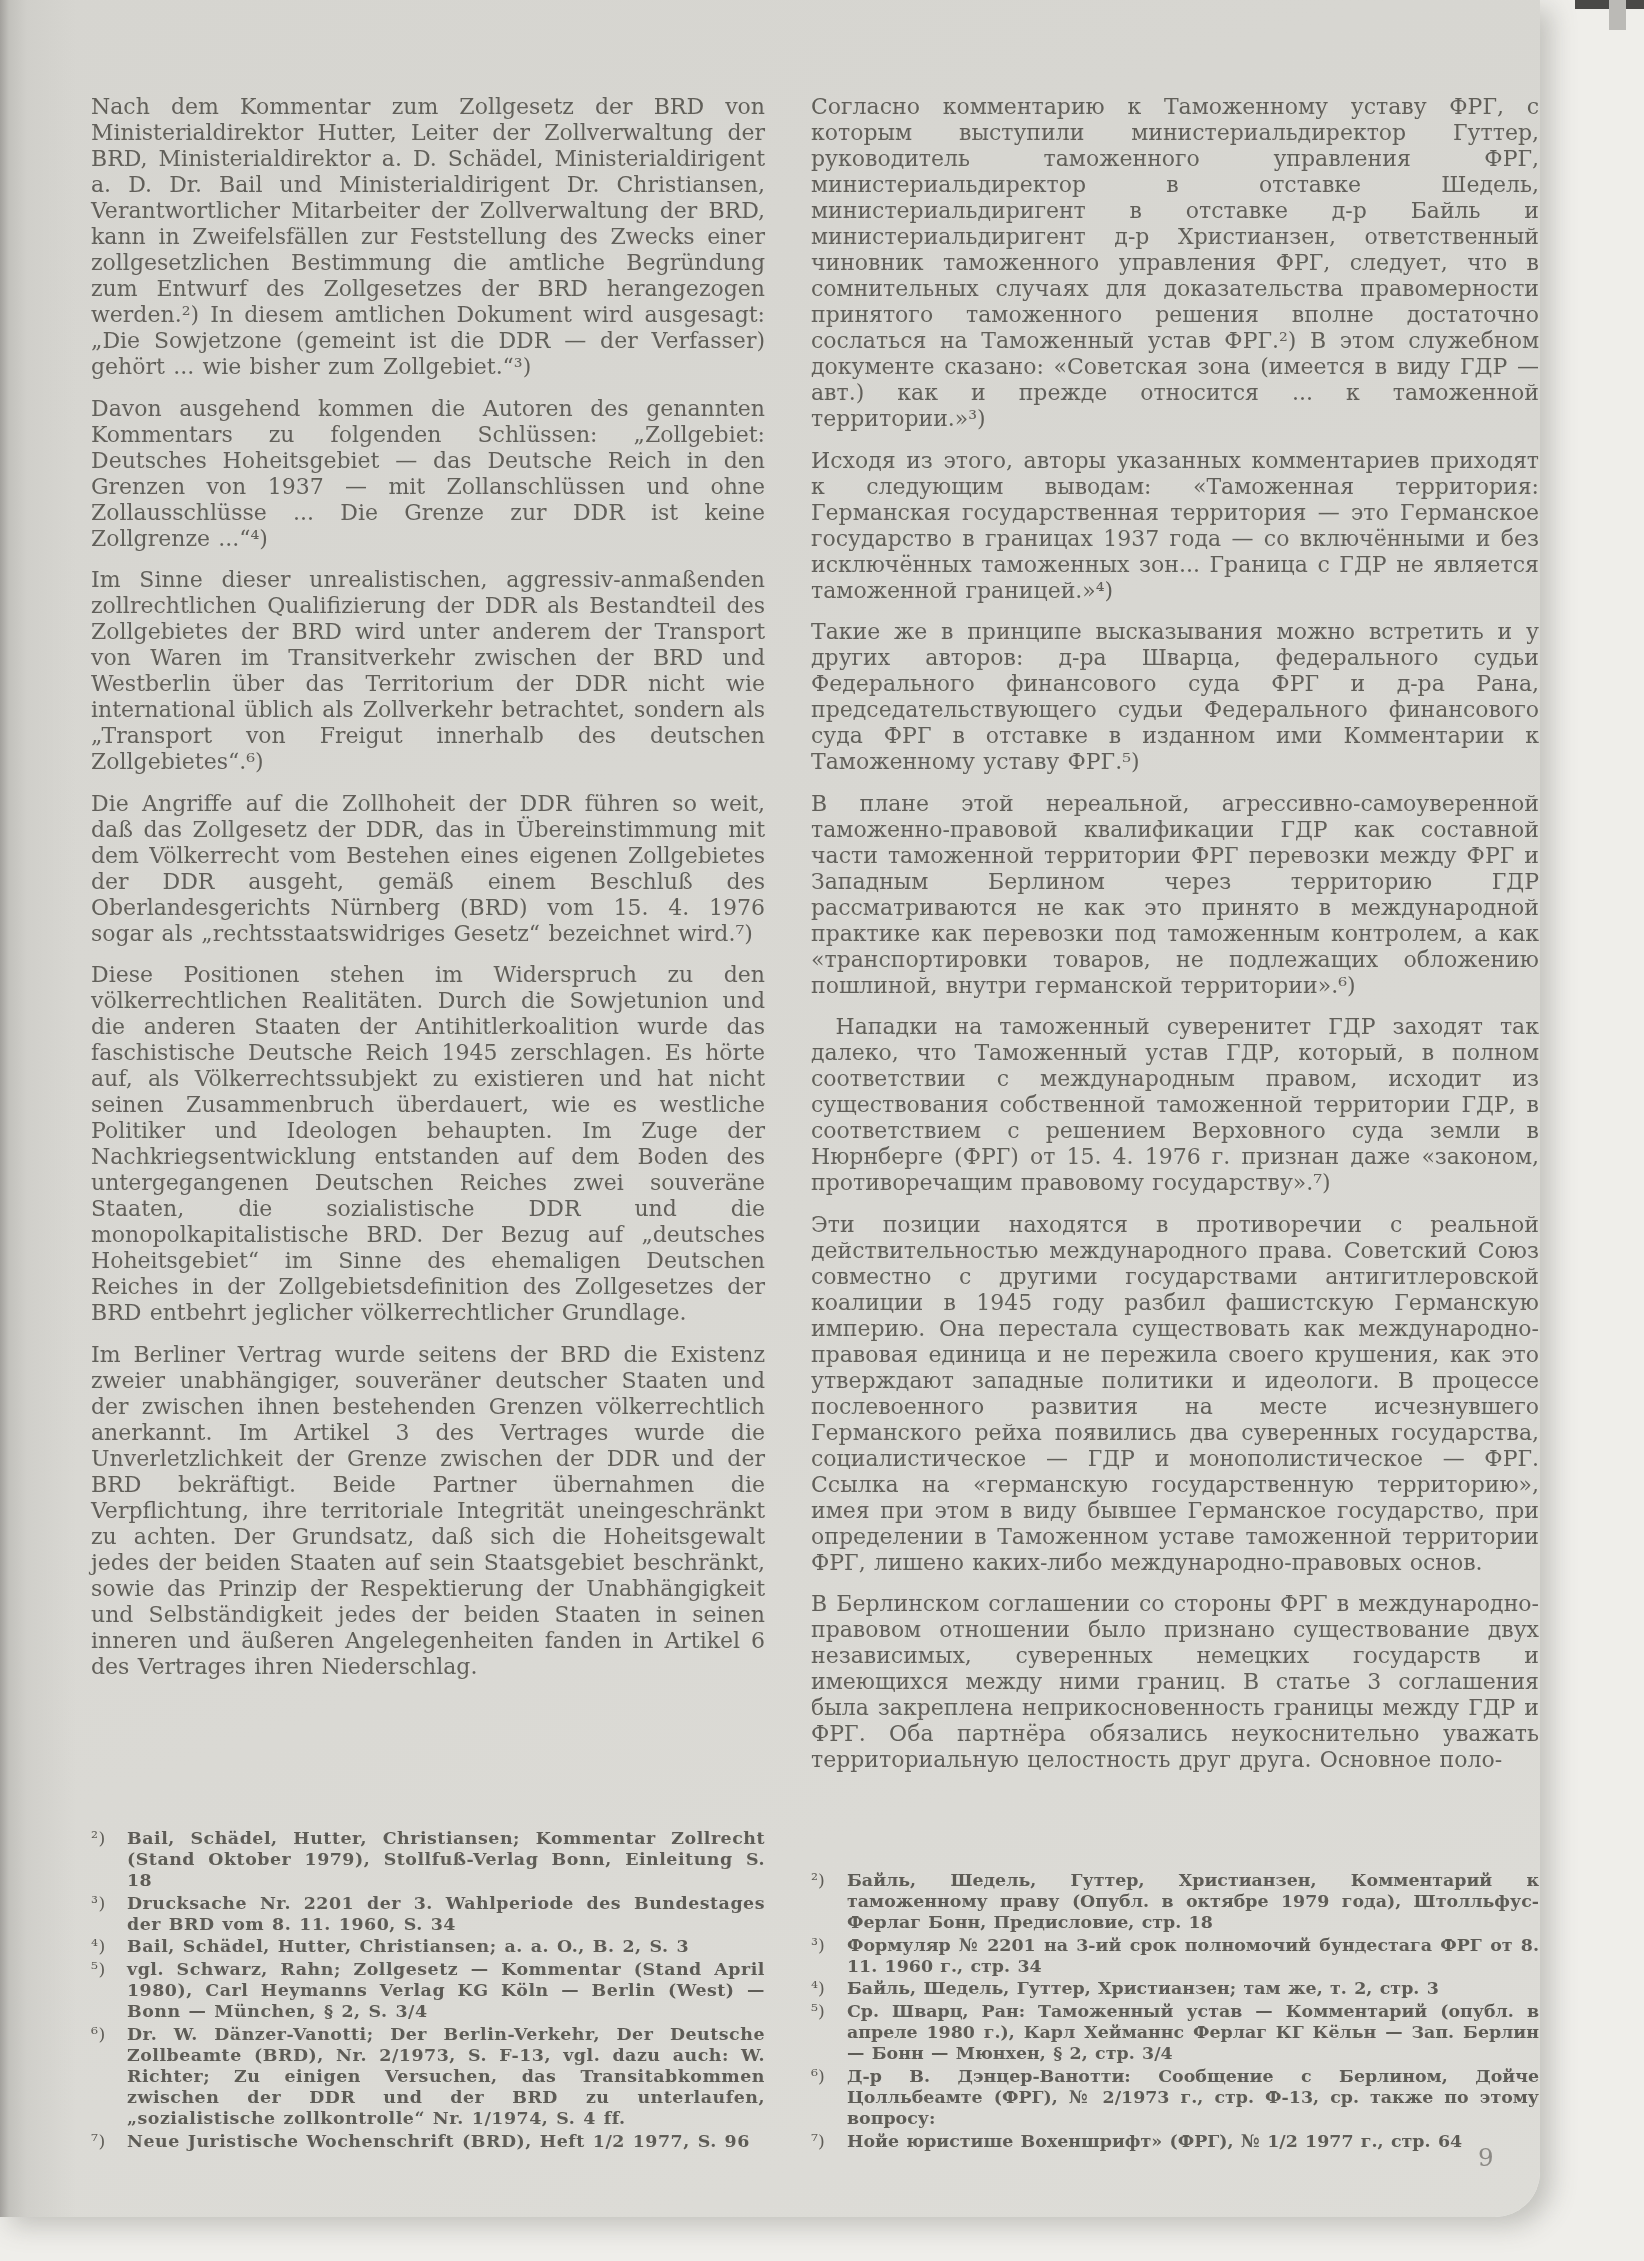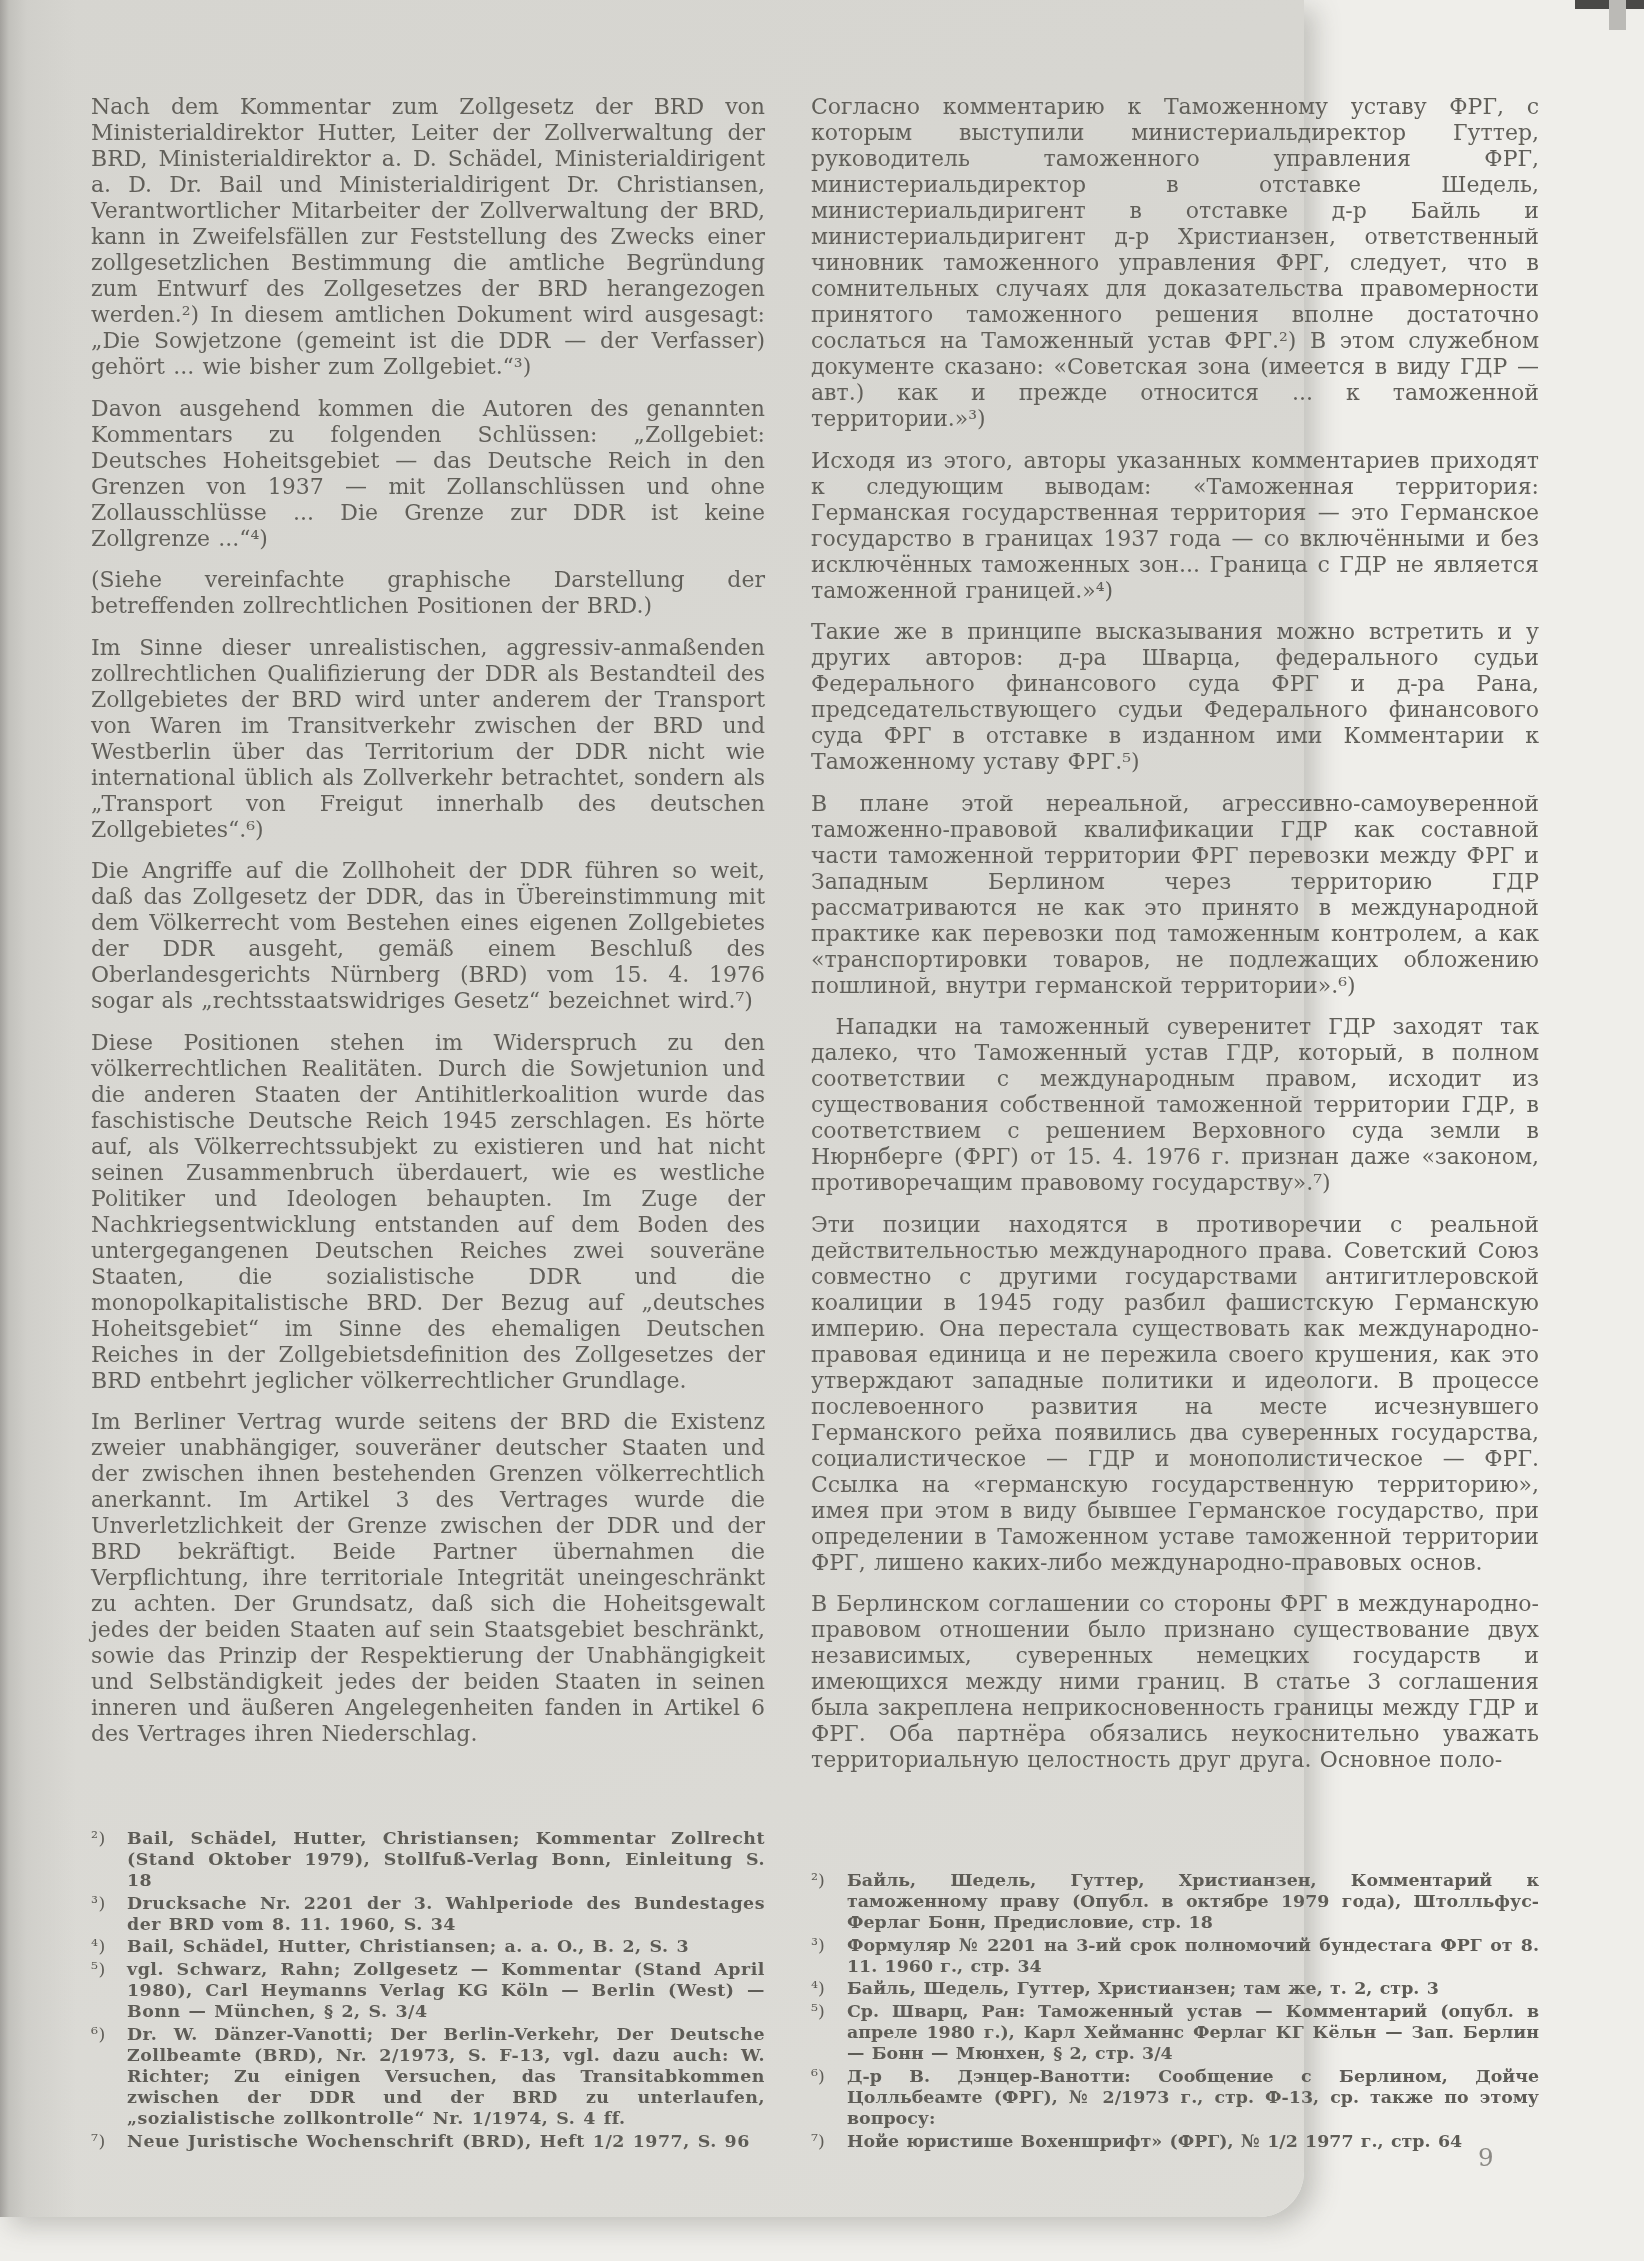--- a/index.html
+++ b/index.html
@@ -7,21 +7,21 @@
     width:1645px; height:2261px;
     background:#f1f0ec;
     font-family:"DejaVu Serif","Liberation Serif",serif;
   }
   .scan {
     position:relative; width:1645px; height:2261px;
     background:#efeeea; overflow:hidden;
   }
   .page {
     position:absolute; left:0; top:0;
-    width:1304px; height:2217px;
+    width:1540px; height:2217px;
     background:linear-gradient(160deg,#d6d5d0 0%,#d9d8d3 55%,#dddcd7 100%);
     border-bottom-right-radius:45px;
     box-shadow:10.3px 9px 26px rgba(90,88,82,.30);
   }
   .crease {
     position:absolute; left:0; top:0; bottom:0; width:77px;
     background:linear-gradient(90deg,#a3a19d 0px,#c2c1bc 9px,#d0cfca 27px,rgba(214,213,208,0) 76px);
     border-bottom-left-radius:0;
   }
   .corner-mark  { position:absolute; right:0; top:0; width:70px; height:9px; background:#4a4947; }
@@ -55,21 +55,20 @@
 </head>
 <body>
 
 <div class="scan">
   <div class="page">
     <div class="crease"></div>
 
     <section class="col col-de" lang="de">
       <p>Nach dem Kommentar zum Zollgesetz der BRD von Ministerialdirektor Hutter, Leiter der Zollverwaltung der BRD, Ministerialdirektor a. D. Schädel, Ministerialdirigent a. D. Dr. Bail und Ministerialdirigent Dr. Christiansen, Verantwortlicher Mitarbeiter der Zollverwaltung der BRD, kann in Zweifelsfällen zur Feststellung des Zwecks einer zollgesetzlichen Bestimmung die amtliche Begründung zum Entwurf des Zollgesetzes der BRD herangezogen werden.²) In diesem amtlichen Dokument wird ausgesagt: „Die Sowjetzone (gemeint ist die DDR — der Verfasser) gehört ... wie bisher zum Zollgebiet.“³)</p>
       <p>Davon ausgehend kommen die Autoren des genannten Kommentars zu folgenden Schlüssen: „Zollgebiet: Deutsches Hoheitsgebiet — das Deutsche Reich in den Grenzen von 1937 — mit Zollanschlüssen und ohne Zollausschlüsse ... Die Grenze zur DDR ist keine Zollgrenze ...“⁴)</p>
-      <p>(Siehe vereinfachte graphische Darstellung der betreffenden zollrechtlichen Positionen der BRD.)</p>
       <p>Im Sinne dieser unrealistischen, aggressiv-anmaßenden zollrechtlichen Qualifizierung der DDR als Bestandteil des Zollgebietes der BRD wird unter anderem der Transport von Waren im Transitverkehr zwischen der BRD und Westberlin über das Territorium der DDR nicht wie international üblich als Zollverkehr betrachtet, sondern als „Transport von Freigut innerhalb des deutschen Zollgebietes“.⁶)</p>
       <p>Die Angriffe auf die Zollhoheit der DDR führen so weit, daß das Zollgesetz der DDR, das in Übereinstimmung mit dem Völkerrecht vom Bestehen eines eigenen Zollgebietes der DDR ausgeht, gemäß einem Beschluß des Oberlandesgerichts Nürnberg (BRD) vom 15. 4. 1976 sogar als „rechtsstaatswidriges Gesetz“ bezeichnet wird.⁷)</p>
       <p>Diese Positionen stehen im Widerspruch zu den völkerrechtlichen Realitäten. Durch die Sowjetunion und die anderen Staaten der Antihitlerkoalition wurde das faschistische Deutsche Reich 1945 zerschlagen. Es hörte auf, als Völkerrechtssubjekt zu existieren und hat nicht seinen Zusammenbruch überdauert, wie es westliche Politiker und Ideologen behaupten. Im Zuge der Nachkriegsentwicklung entstanden auf dem Boden des untergegangenen Deutschen Reiches zwei souveräne Staaten, die sozialistische DDR und die monopolkapitalistische BRD. Der Bezug auf „deutsches Hoheitsgebiet“ im Sinne des ehemaligen Deutschen Reiches in der Zollgebietsdefinition des Zollgesetzes der BRD entbehrt jeglicher völkerrechtlicher Grundlage.</p>
       <p>Im Berliner Vertrag wurde seitens der BRD die Existenz zweier unabhängiger, souveräner deutscher Staaten und der zwischen ihnen bestehenden Grenzen völkerrechtlich anerkannt. Im Artikel 3 des Vertrages wurde die Unverletzlichkeit der Grenze zwischen der DDR und der BRD bekräftigt. Beide Partner übernahmen die Verpflichtung, ihre territoriale Integrität uneingeschränkt zu achten. Der Grundsatz, daß sich die Hoheitsgewalt jedes der beiden Staaten auf sein Staatsgebiet beschränkt, sowie das Prinzip der Respektierung der Unabhängigkeit und Selbständigkeit jedes der beiden Staaten in seinen inneren und äußeren Angelegenheiten fanden in Artikel 6 des Vertrages ihren Niederschlag.</p>
 
       <div class="footnotes">
         <div class="footnote">
           <span class="fn-marker">²)</span>
           <span class="fn-body">Bail, Schädel, Hutter, Christiansen; Kommentar Zollrecht (Stand Oktober 1979), Stollfuß-Verlag Bonn, Einleitung S. 18</span>
         </div>

